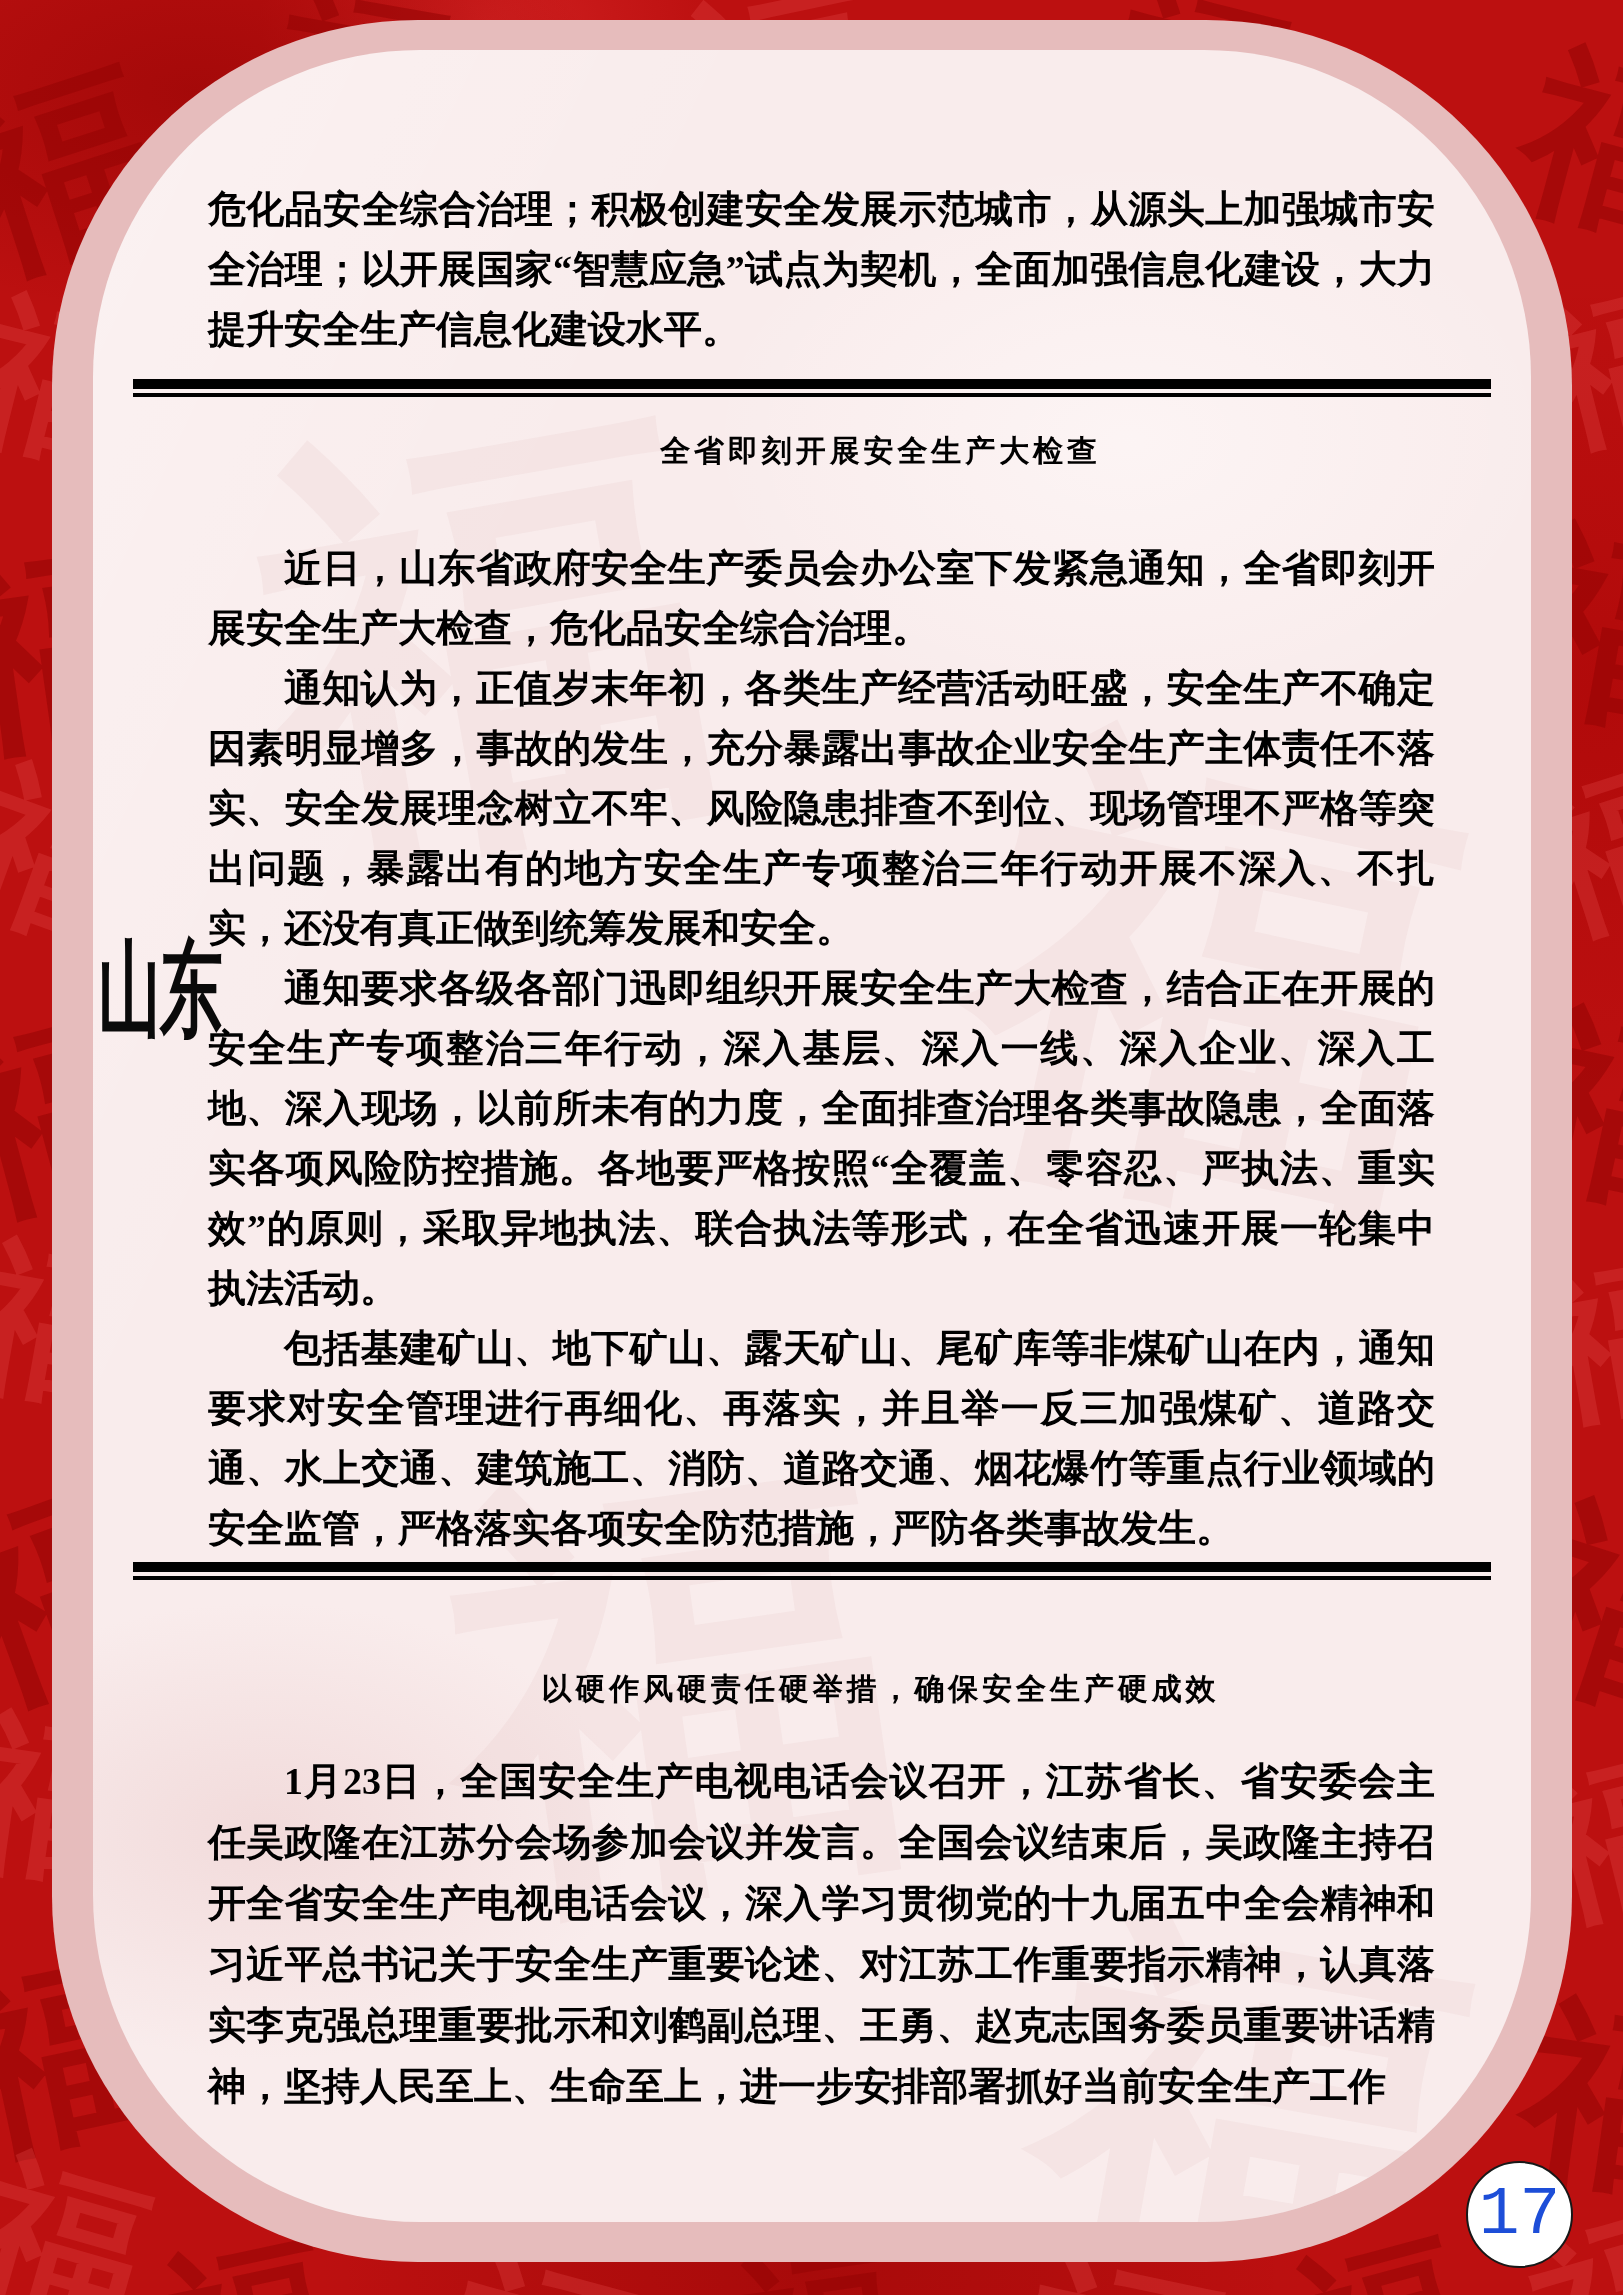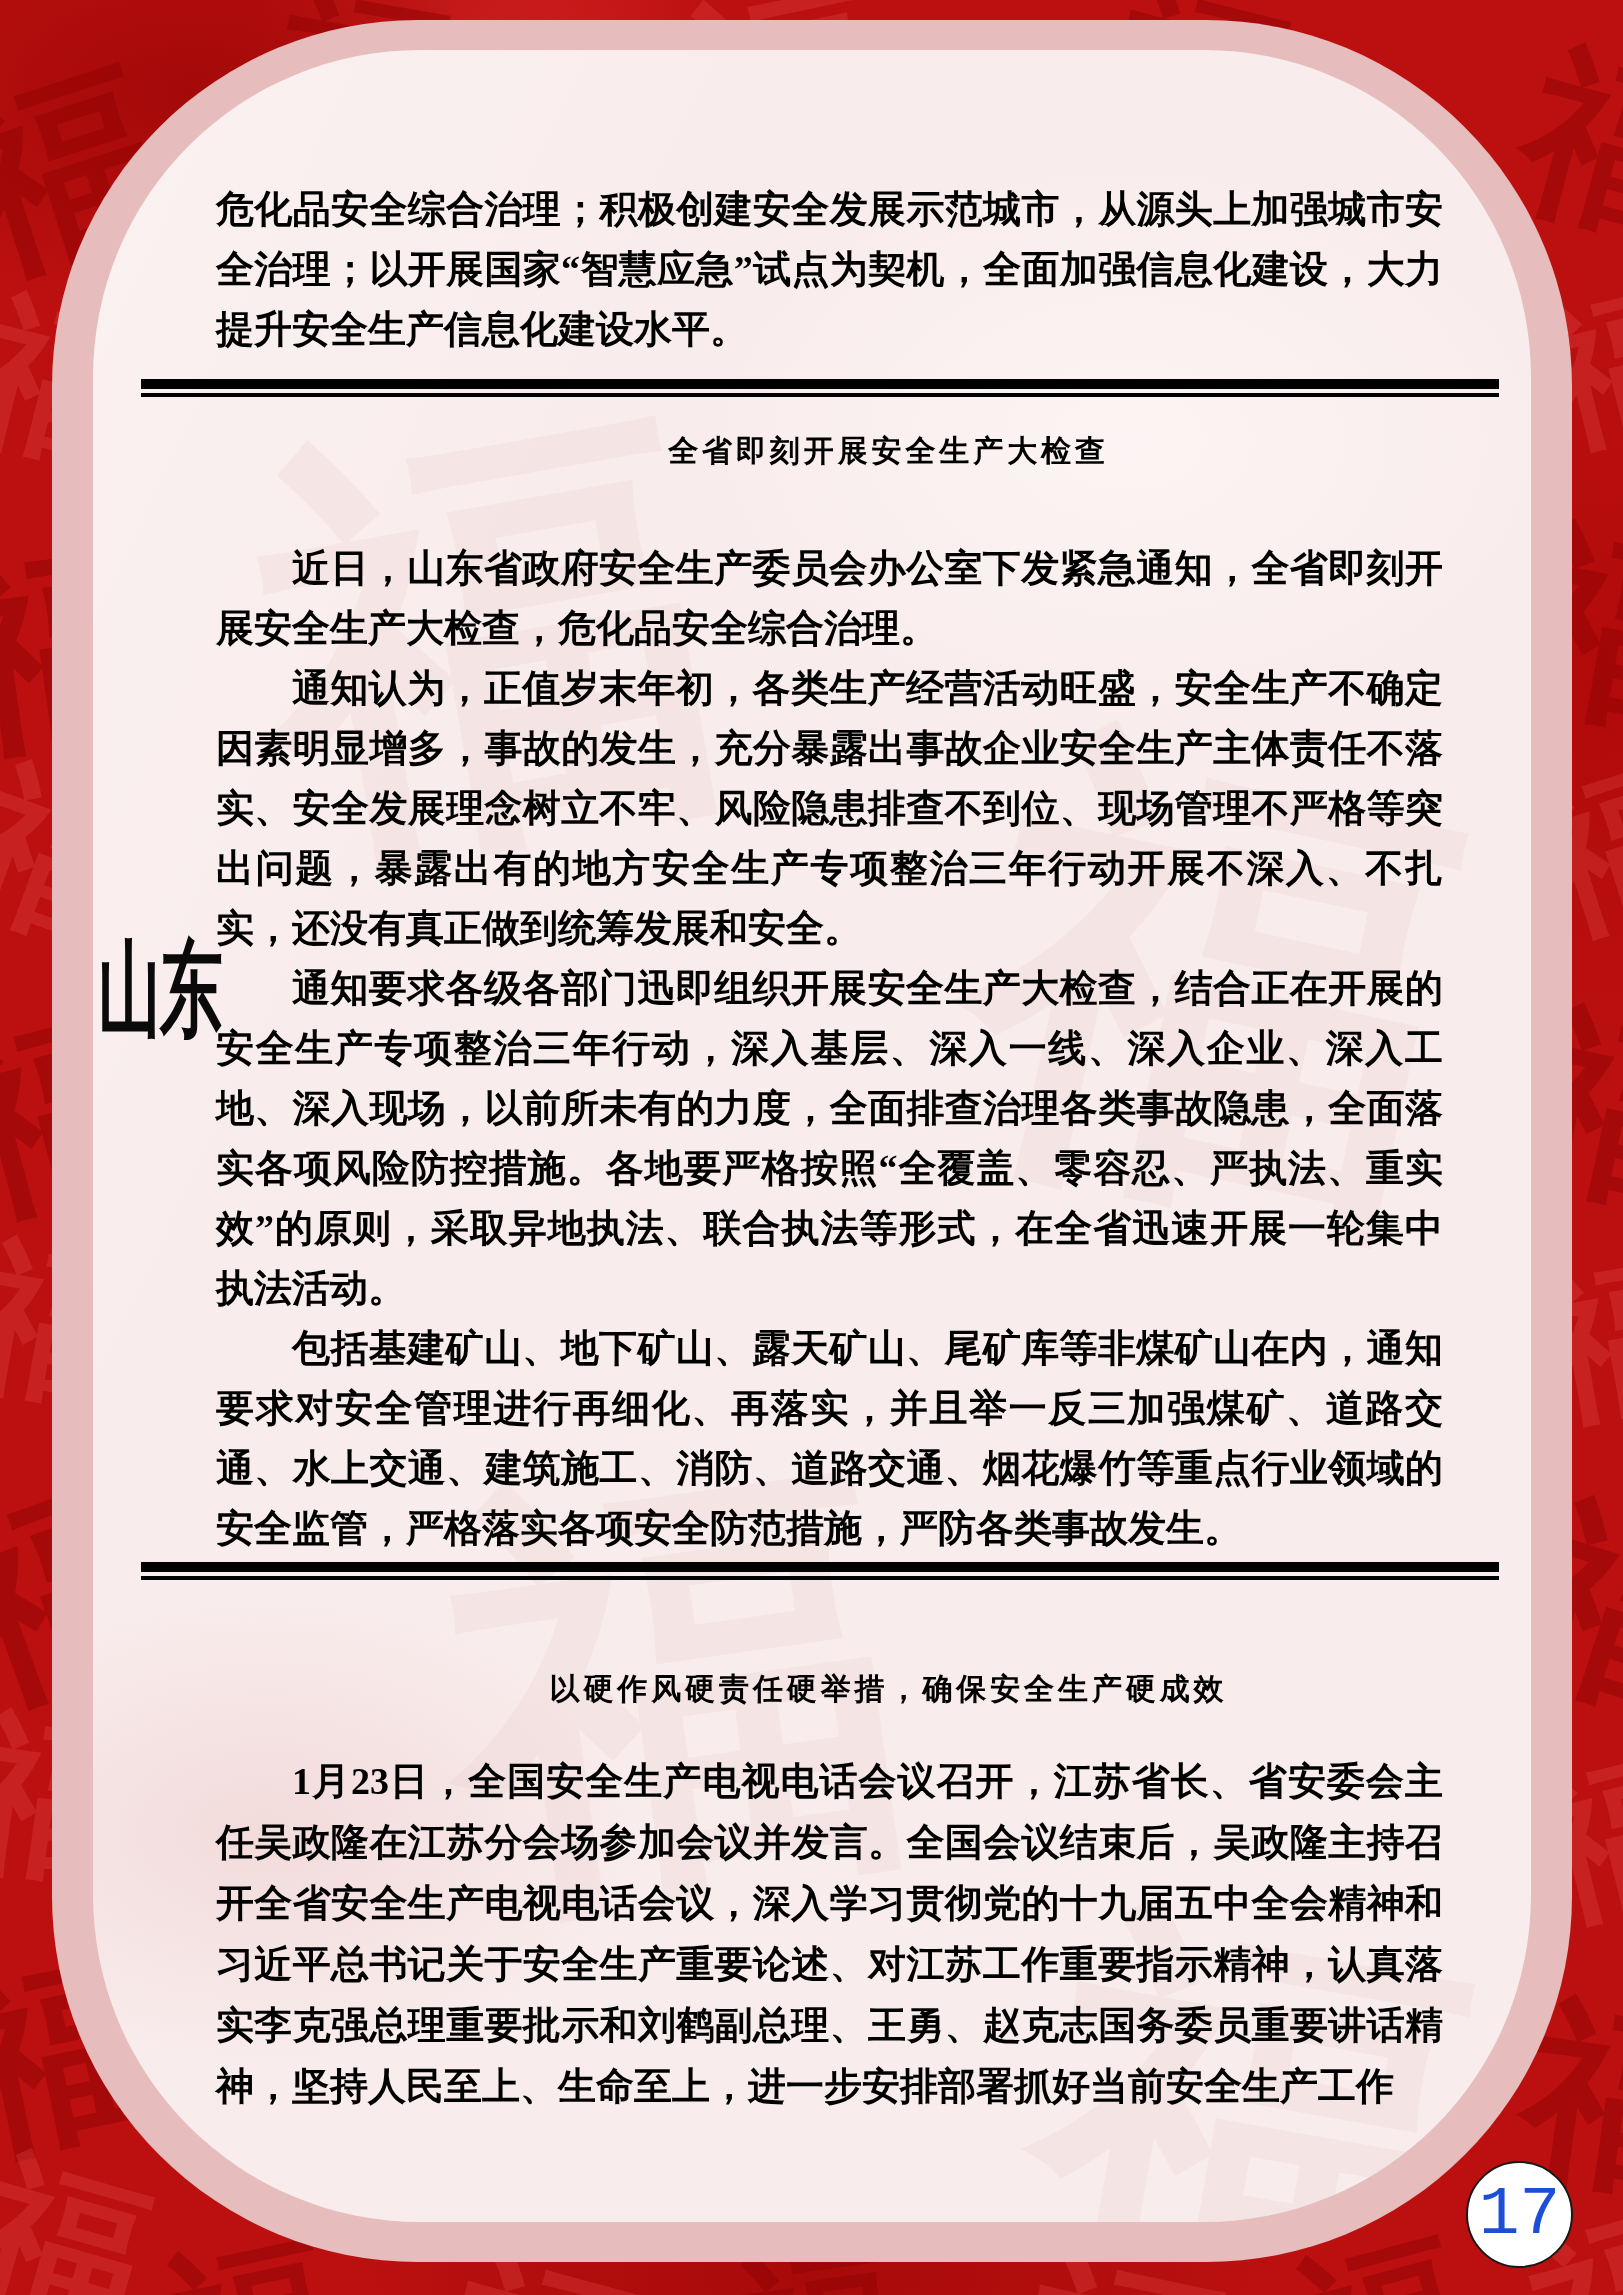--- a/index.html
+++ b/index.html
@@ -29,21 +29,21 @@
     width:1438px; height:2172px;
     background:
       linear-gradient(115deg, rgba(255,255,255,.30) 0%, transparent 28%),
       radial-gradient(ellipse 589px 393px at 72% 18%, rgba(255,251,251,.55), transparent 72%),
       radial-gradient(ellipse 523px 327px at 12% 82%, rgba(233,198,198,.45), transparent 70%),
       #f9ecec;
     border-radius:327px;
     overflow:hidden;
   }
   .card-decor { position:absolute; inset:0; }
-  .text-col { position:absolute; left:123px; top:0; width:1227px;font-family:Liberation Serif, serif; }
+  .text-col { position:absolute; left:115px; top:0; width:1227px;font-family:Liberation Serif, serif; }
 
   p.body-text {
     margin:0;
     font-size:38px; line-height:60px;
     color:#000;
     text-align:justify;
     font-weight:600;
   }
   p.indent { text-indent:2em; }
   p.first-par { margin-top:129px; }

